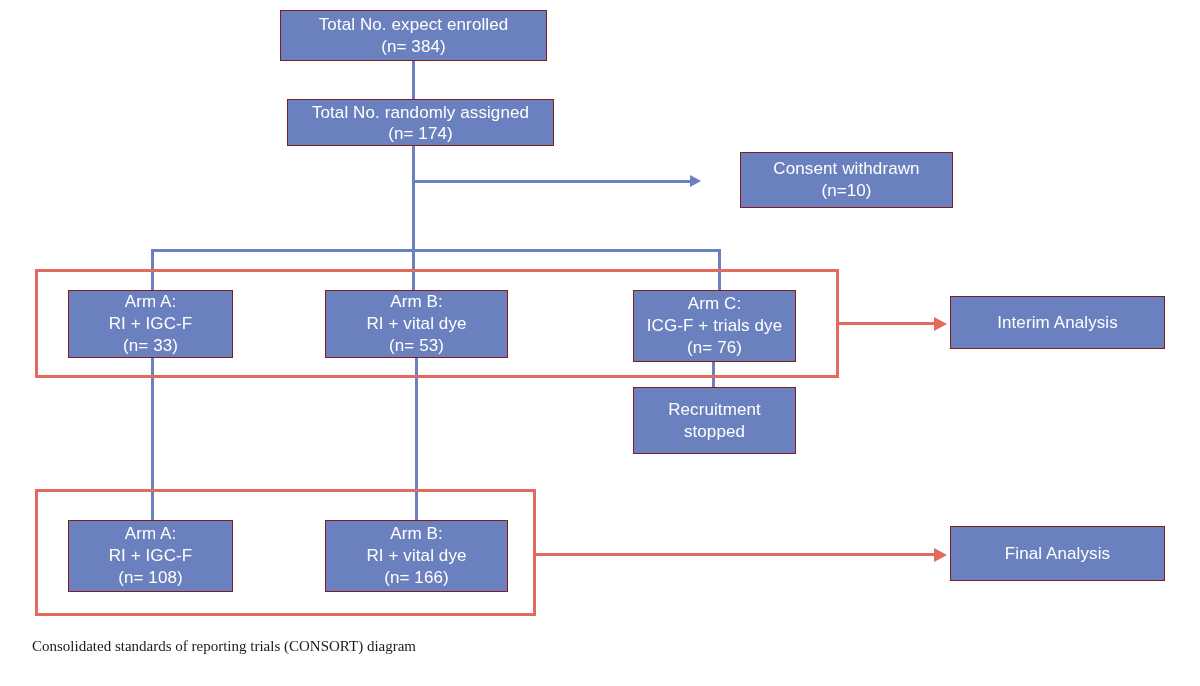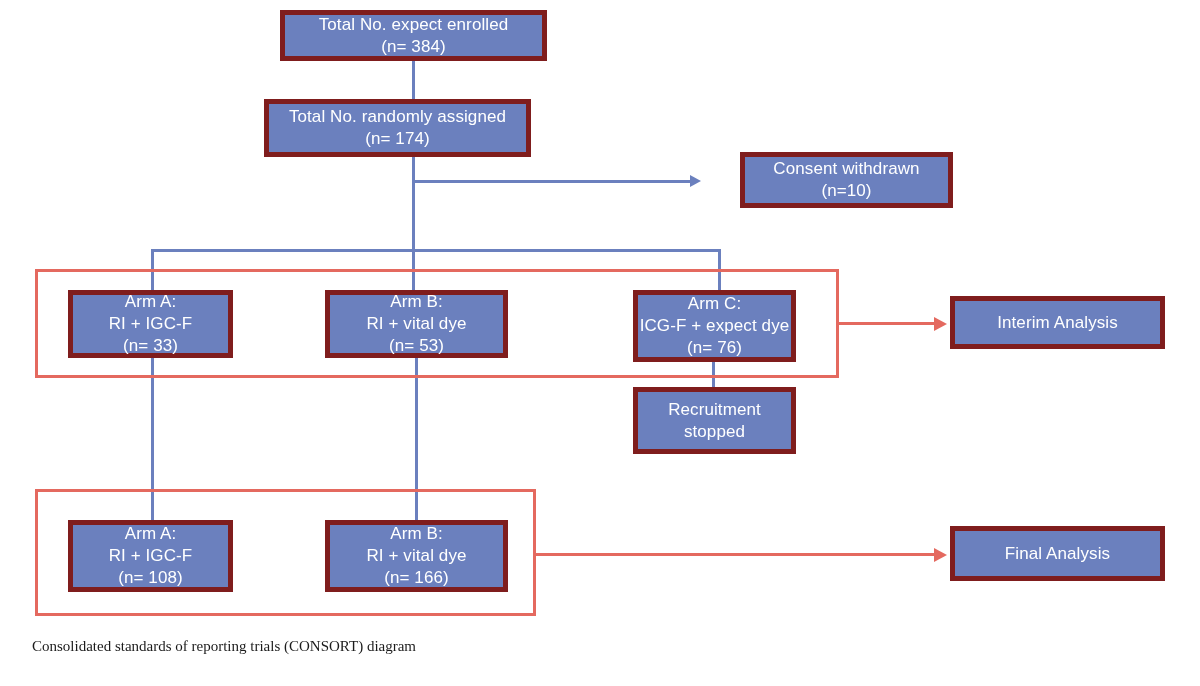--- a/index.html
+++ b/index.html
@@ -15,21 +15,21 @@
     background: #ffffff;
     overflow: hidden;
     font-family: "Liberation Sans", sans-serif;
   }
 
   
   .node {
     position: absolute;
     box-sizing: border-box;
     background: #6B80BE;
-    border: 5px solid #7f1d1d;
+    border: 1px solid #7f1d1d;
     color: #ffffff;
     display: flex;
     flex-direction: column;
     align-items: center;
     justify-content: center;
     text-align: center;
     font-size: 17px;
     line-height: 1.28;
     letter-spacing: .1px;
     white-space: nowrap;
@@ -127,21 +127,21 @@
   <div class="arrowhead-red" style="left:934px; top:317px;"></div>
 
   <div class="redline-h" style="left:535px; top:553px; width:399px;"></div>
   <div class="arrowhead-red" style="left:934px; top:548px;"></div>
 
   <div class="node" style="left:280px; top:10px; width:267px; height:51px;">
     <span class="ln">Total No. expect enrolled</span>
     <span class="ln">(n= 384)</span>
   </div>
 
-  <div class="node" style="left:264px; top:99px; width:267px; height:58px;">
+  <div class="node" style="left:287px; top:99px; width:267px; height:47px;justify-content:flex-end;">
     <span class="ln">Total No. randomly assigned</span>
     <span class="ln">(n= 174)</span>
   </div>
 
   <div class="node" style="left:709px; top:152px; width:213px; height:56px;margin-left:31px;">
     <span class="ln">Consent withdrawn</span>
     <span class="ln">(n=10)</span>
   </div>
 
   <div class="node" style="left:68px; top:290px; width:165px; height:68px;">
@@ -151,21 +151,21 @@
   </div>
 
   <div class="node" style="left:325px; top:290px; width:183px; height:68px;">
     <span class="ln">Arm B:</span>
     <span class="ln">RI + vital dye</span>
     <span class="ln">(n= 53)</span>
   </div>
 
   <div class="node" style="left:633px; top:290px; width:163px; height:72px;">
     <span class="ln">Arm C:</span>
-    <span class="ln">ICG-F + expect dye</span>
+    <span class="ln">ICG-F + trials dye</span>
     <span class="ln">(n= 76)</span>
   </div>
 
   <div class="node" style="left:950px; top:296px; width:215px; height:53px;">
     <span class="ln">Interim Analysis</span>
   </div>
 
   <div class="node" style="left:633px; top:387px; width:163px; height:67px;">
     <span class="ln">Recruitment</span>
     <span class="ln">stopped</span>

